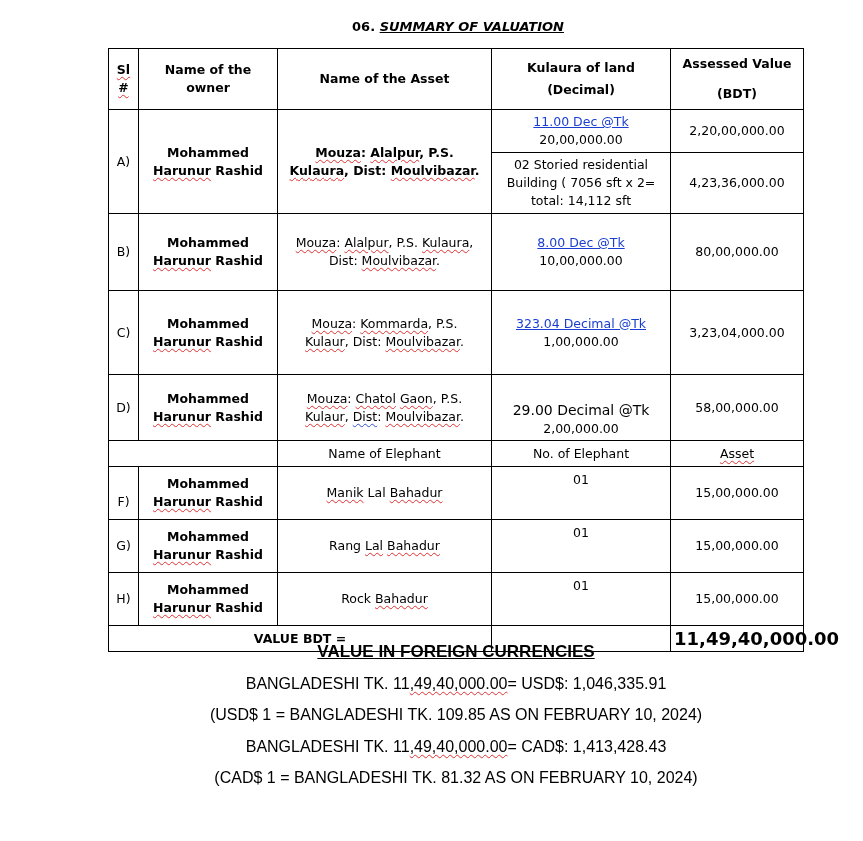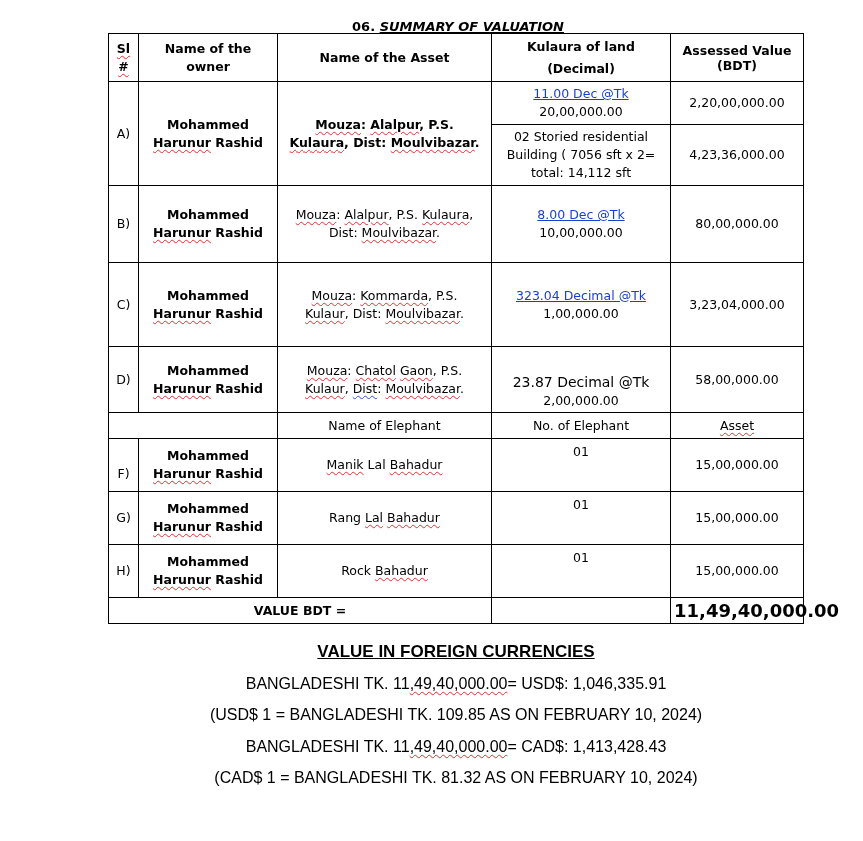--- a/index.html
+++ b/index.html
@@ -1,19 +1,19 @@
 <!DOCTYPE html>
 <html><head>
 <meta charset="utf-8">
 <style>
   html, body { margin: 0; padding: 0; background: #ffffff; }
   body { width: 863px; height: 841px; position: relative; font-family: "DejaVu Sans", sans-serif; color: #000; overflow: hidden; }
   .title { position: absolute; top: 19px; left: 0; width: 916px; text-align: center; font-size: 13px; font-weight: bold; }
   .title .u { text-decoration: underline; font-style: italic; }
-  table.val { position: absolute; top: 33px; left: 108px; border-collapse: collapse; table-layout: fixed; width: 695px; font-size: 12.5px; }
+  table.val { position: absolute; top: 48px; left: 108px; border-collapse: collapse; table-layout: fixed; width: 695px; font-size: 12.5px; }
   table.val td { border: 1px solid #000; padding: 0 3px; text-align: center; vertical-align: middle; line-height: 18px; }
   .b { font-weight: bold; }
   .sq { text-decoration: underline wavy #e03030; text-decoration-thickness: 1px; text-underline-offset: 2px; }
   .sqb { text-decoration: underline wavy #3050d0; text-decoration-thickness: 1px; text-underline-offset: 2px; text-align: right; }
   .link { color: #1a3fcf; text-decoration: underline; }
   .top { vertical-align: top !important; padding-top: 4px !important; }
   .hdr td { vertical-align: top; padding-top: 3px; }
   .foot { position: absolute; left: 0; width: 912px; text-align: center; font-family: "Liberation Sans", sans-serif; font-size: 16px; }
   .foot-title { top: 642px; font-weight: bold; text-decoration: underline; font-size: 17px; }
 </style>
@@ -32,21 +32,21 @@
       <col style="width:214px">
       <col style="width:179px">
       <col style="width:133px">
   </colgroup>
   <tbody>
       <tr class="hdr" style="height:48px">
     <td class="b"><span class="sq">Sl #</span></td>
     <td class="b">Name of the owner</td>
     <td class="b">Name of the Asset</td>
     <td class="b" style="line-height:22px">Kulaura of land (Decimal)</td>
-    <td class="b" style="line-height:15px">Assessed Value (BDT)</td>
+    <td class="b" style="line-height:30px">Assessed Value (BDT)</td>
   </tr>
 
   <tr style="height:43px">
     <td rowspan="2">A)</td>
     <td rowspan="2" class="b"><span>Mohammed</span><br><span class="sq">Harunur</span> Rashid</td>
     <td rowspan="2" class="b"><span class="sq">Mouza</span>: <span class="sq">Alalpur</span>, P.S.<br><span class="sq">Kulaura</span>, Dist: <span class="sq">Moulvibazar</span>.</td>
     <td><span class="link">11.00 Dec @Tk</span><br><span>20,00,000.00</span></td>
     <td>2,20,00,000.00</td>
   </tr>
   <tr style="height:61px">
@@ -67,21 +67,21 @@
     <td class="b">Mohammed<br><span class="sq">Harunur</span> Rashid</td>
     <td><span class="sq">Mouza</span>: <span class="sq">Kommarda</span>, P.S.<br><span class="sq">Kulaur</span>, Dist: <span class="sq">Moulvibazar</span>.</td>
     <td><span class="link">323.04 Decimal  @Tk</span><br><span>1,00,000.00</span></td>
     <td>3,23,04,000.00</td>
   </tr>
 
   <tr style="height:66px">
     <td>D)</td>
     <td class="b">Mohammed<br><span class="sq">Harunur</span> Rashid</td>
     <td><span class="sq">Mouza</span>: <span class="sq">Chatol</span> <span class="sq">Gaon</span>, P.S.<br><span class="sq">Kulaur</span>, <span class="sqb">Dist</span>: <span class="sq">Moulvibazar</span>.</td>
-    <td style="vertical-align:bottom;padding-bottom:2px"><span style="font-size:14px">23.87 Decimal @Tk</span><br><span>2,00,000.00</span></td>
+    <td style="vertical-align:bottom;padding-bottom:2px"><span style="font-size:14px">29.00 Decimal @Tk</span><br><span>2,00,000.00</span></td>
     <td>58,00,000.00</td>
   </tr>
 
   <tr style="height:26px">
     <td colspan="2"></td>
     <td>Name of Elephant</td>
     <td>No. of Elephant</td>
     <td><span class="sq">Asset</span></td>
   </tr>
 

